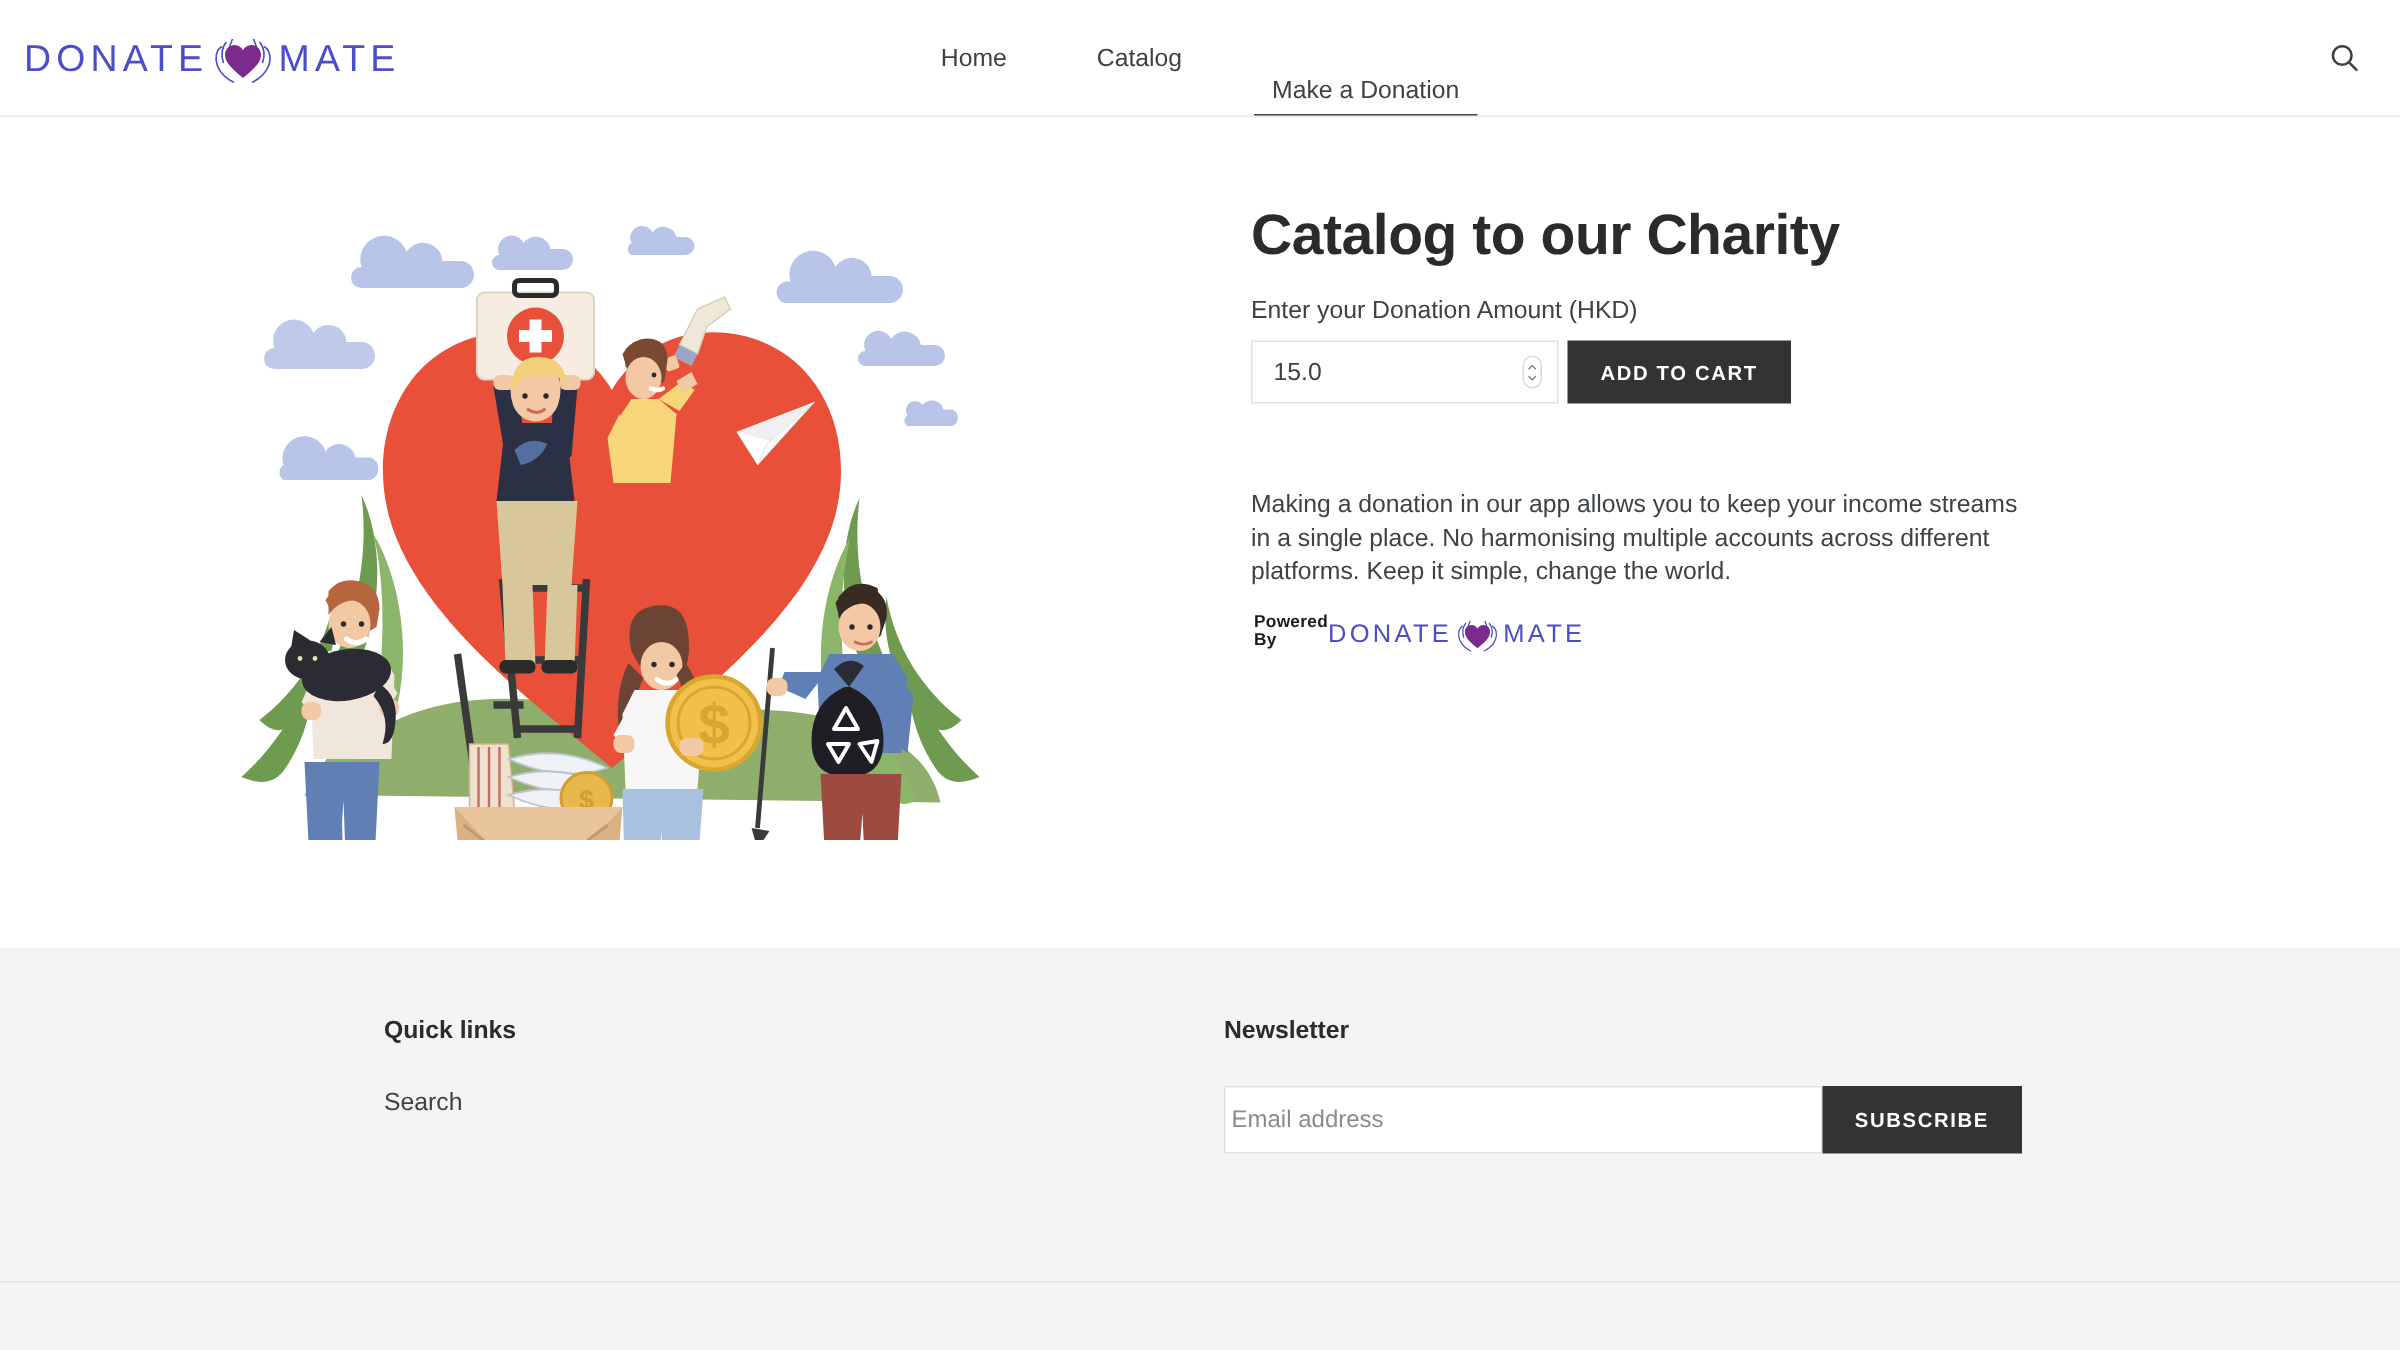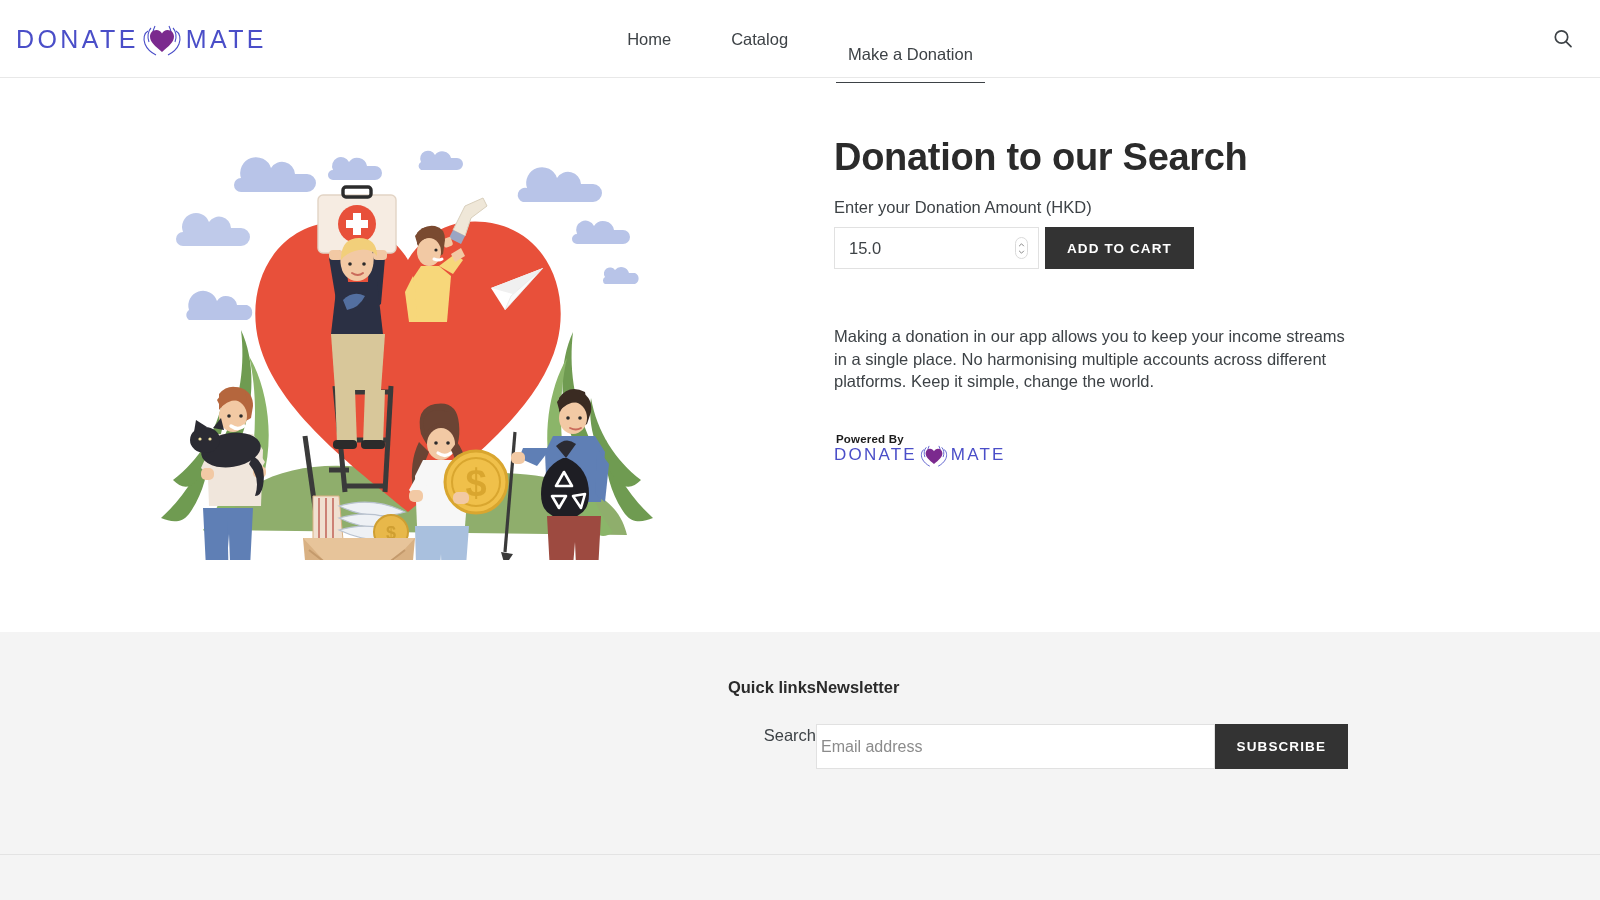--- a/index.html
+++ b/index.html
@@ -40,21 +40,21 @@
   }
   .nav-item {
     font-size: 16.5px;
     color: #3d4246;
     padding: 4px 12px;
     margin: 0 12px;
     text-decoration: none;
     cursor: pointer;
     line-height: 22px;
   }
-  .nav-item.active { border-bottom: 1.5px solid #3d4246; padding-bottom: 17px; margin-top: 45px; }
+  .nav-item.active { border-bottom: 1.5px solid #3d4246; padding-bottom: 5px; margin-top: 45px; }
 
   .search-btn {
     position: absolute; right: 22px; top: 24px;
     width: 30px; height: 30px;
     display: flex; align-items: center; justify-content: center;
     cursor: pointer;
     background: none; border: none;
   }
 
   
@@ -138,23 +138,23 @@
 
   .description {
     margin-top: 56px;
     font-size: 16.5px;
     line-height: 22.5px;
     color: #3d4246;
     max-width: 542px;
   }
 
   .powered-badge {
-    margin-top: 40px;
+    margin-top: 16px;
     display: flex;
-    flex-direction: column;
+    flex-direction: row;
     width: 176px;
   }
   .powered-by-text {
     font-size: 11.5px;
     font-weight: bold;
     color: #1b1b1b;
     letter-spacing: 0.2px;
     margin-left: 2px;
     margin-bottom: -4px;
   }
@@ -169,21 +169,21 @@
   
   .footer {
     height: 268px;
     background: #f4f4f4;
     padding-top: 44px;
   }
   .footer-inner {
     display: flex;
     padding-left: 256px;
   }
-  .footer-col-links { width: 560px; text-align: right; }
+  .footer-col-links { width: 560px; }
   .footer-col-news { width: 560px; }
   .footer-heading {
     font-size: 16.5px;
     font-weight: bold;
     color: #2b2b2b;
     margin-bottom: 26px;
     line-height: 22px;
   }
   .footer-link {
     font-size: 16.5px;
@@ -448,21 +448,21 @@
       <g fill="#c7d3ee">
         <ellipse cx="338" cy="424" rx="10" ry="4"></ellipse>
         <ellipse cx="356" cy="430" rx="8" ry="3.4"></ellipse>
       </g>
 
       <ellipse cx="255" cy="472" rx="200" ry="16" fill="#e3e3e3" opacity=".85"></ellipse>
     </svg>
   </div>
 
   <div class="details-col">
-    <h1 class="product-title">Donation to our Search</h1>
+    <h1 class="product-title">Catalog to our Charity</h1>
 
     <div class="field-label">Enter your Donation Amount (HKD)</div>
 
     <div class="amount-row">
       <div class="qty-wrap">
         <input class="qty-input" type="text" value="15.0" style="">
         <span class="spinner">
           <svg class="arw" viewBox="0 0 8 5">
               <path d="M1 4 L4 1 L7 4" fill="none" stroke="#6a6a6a" stroke-width="1"></path>
             </svg>

